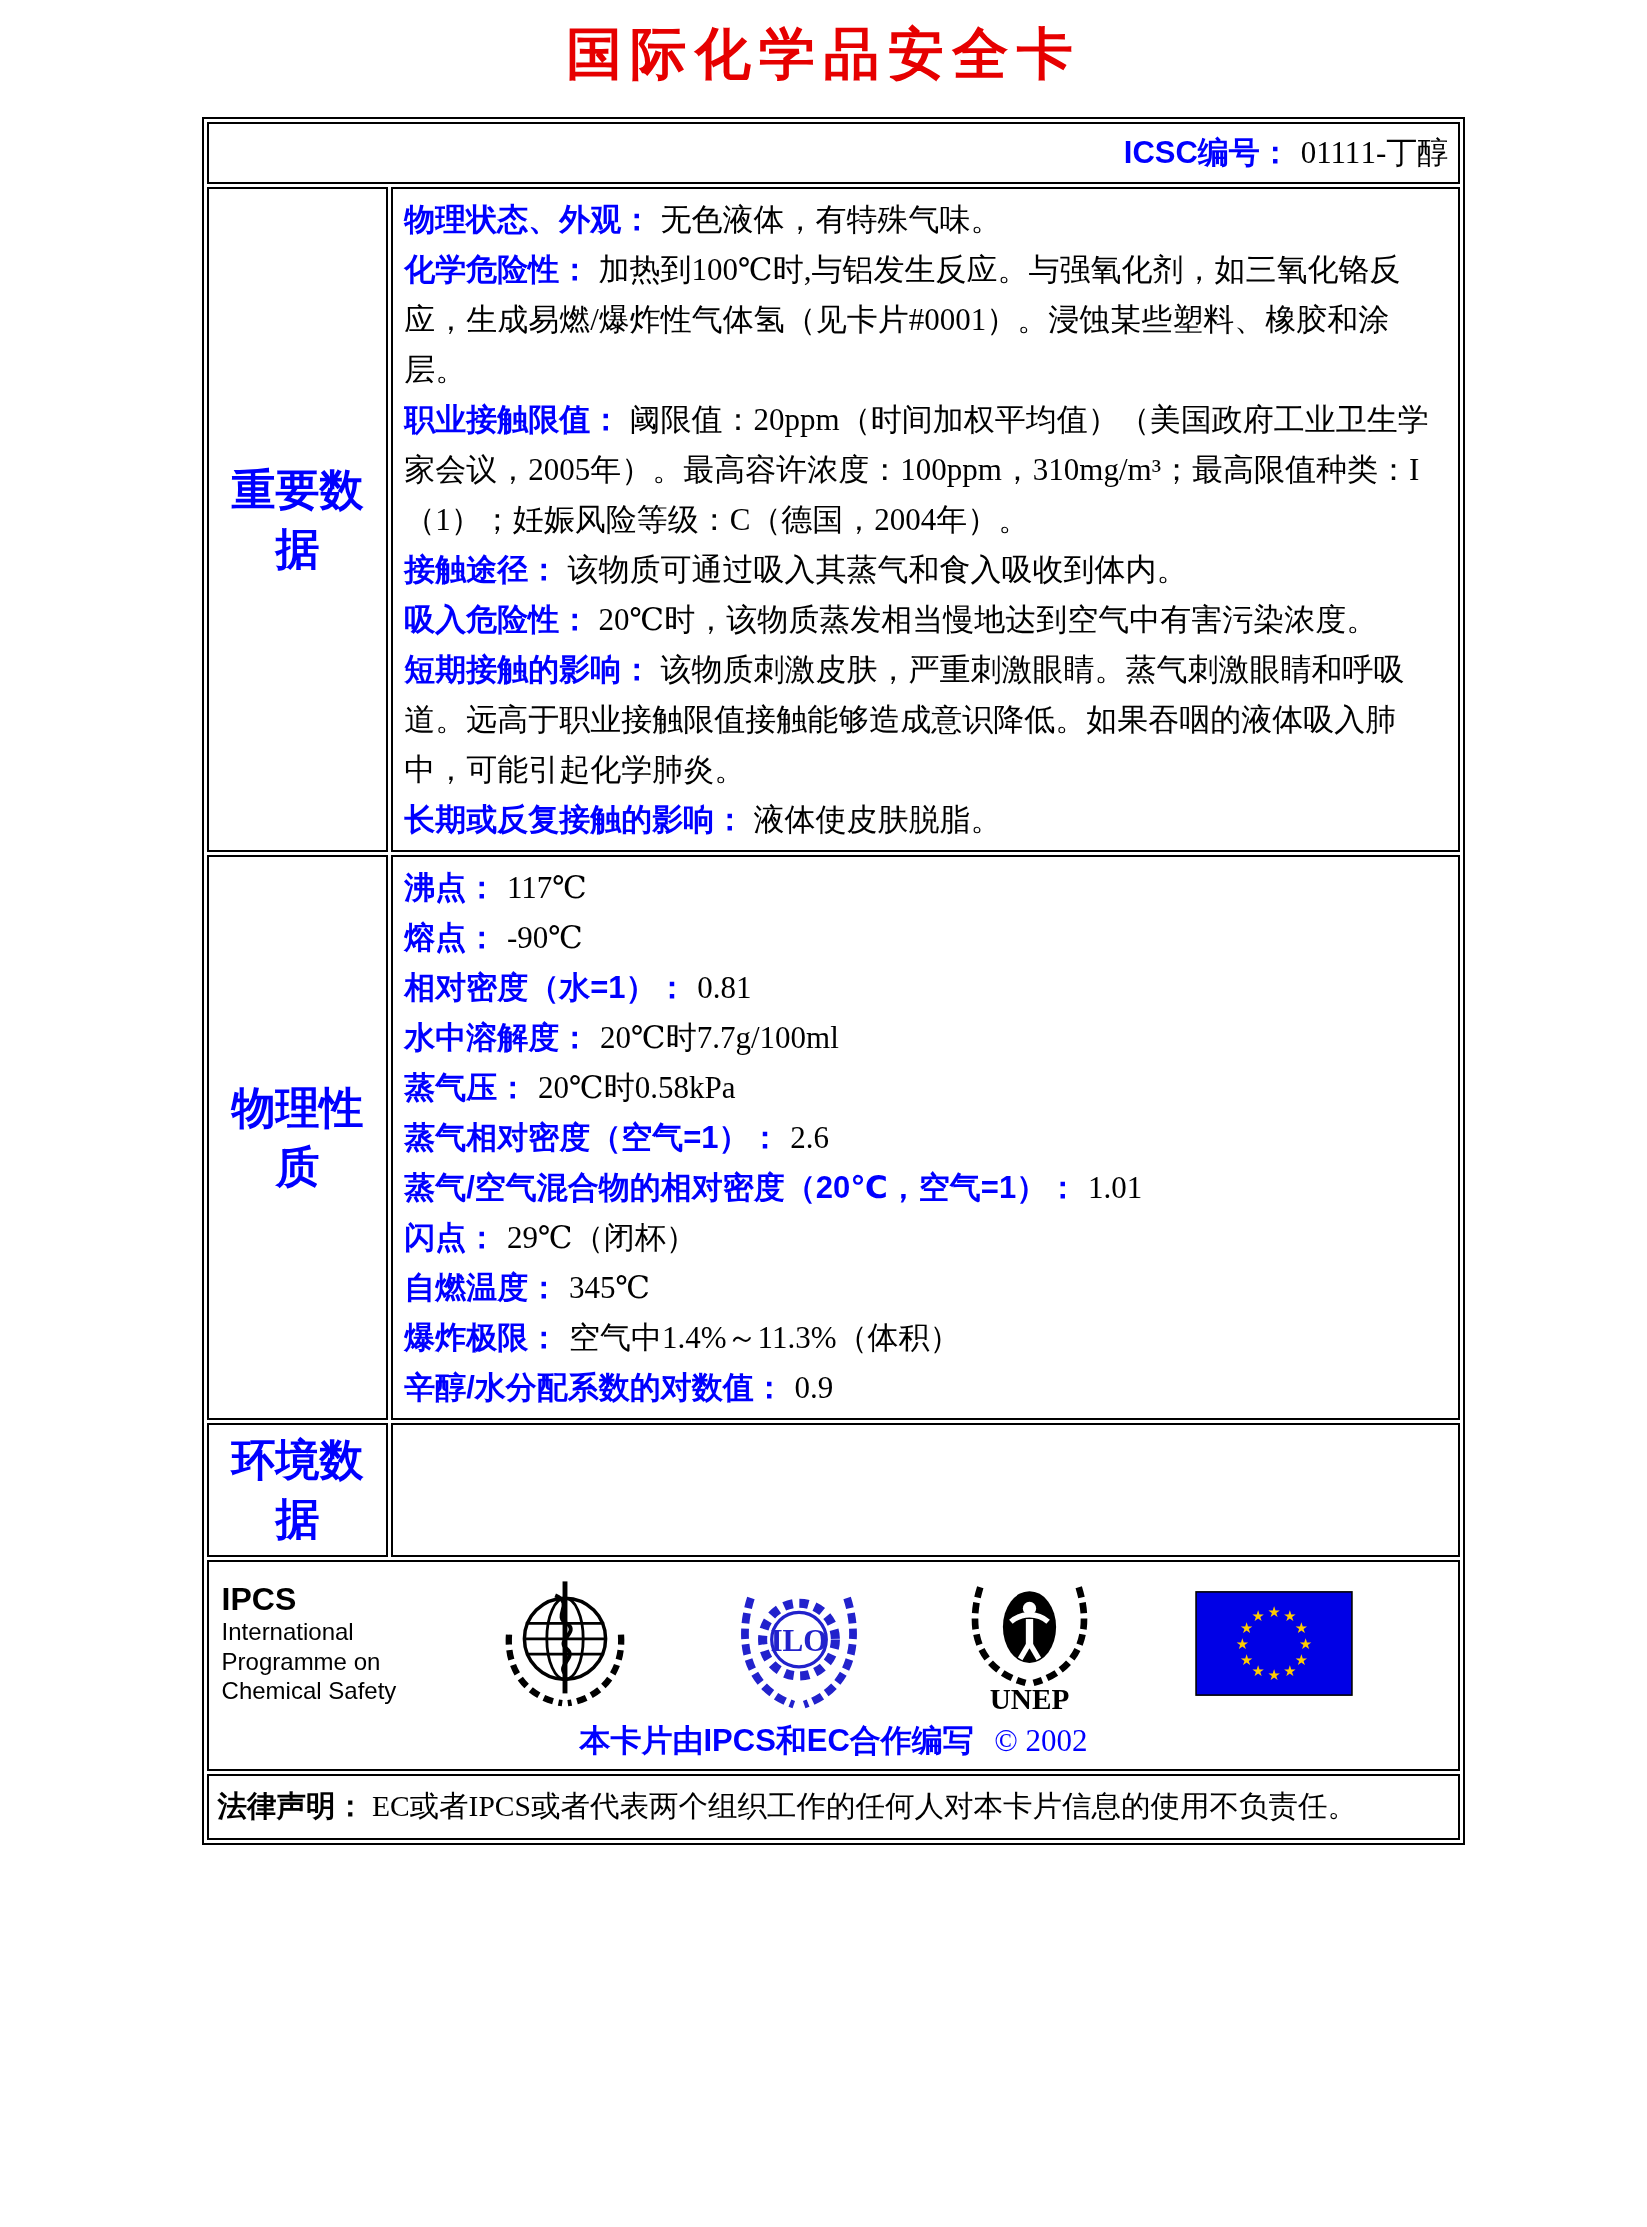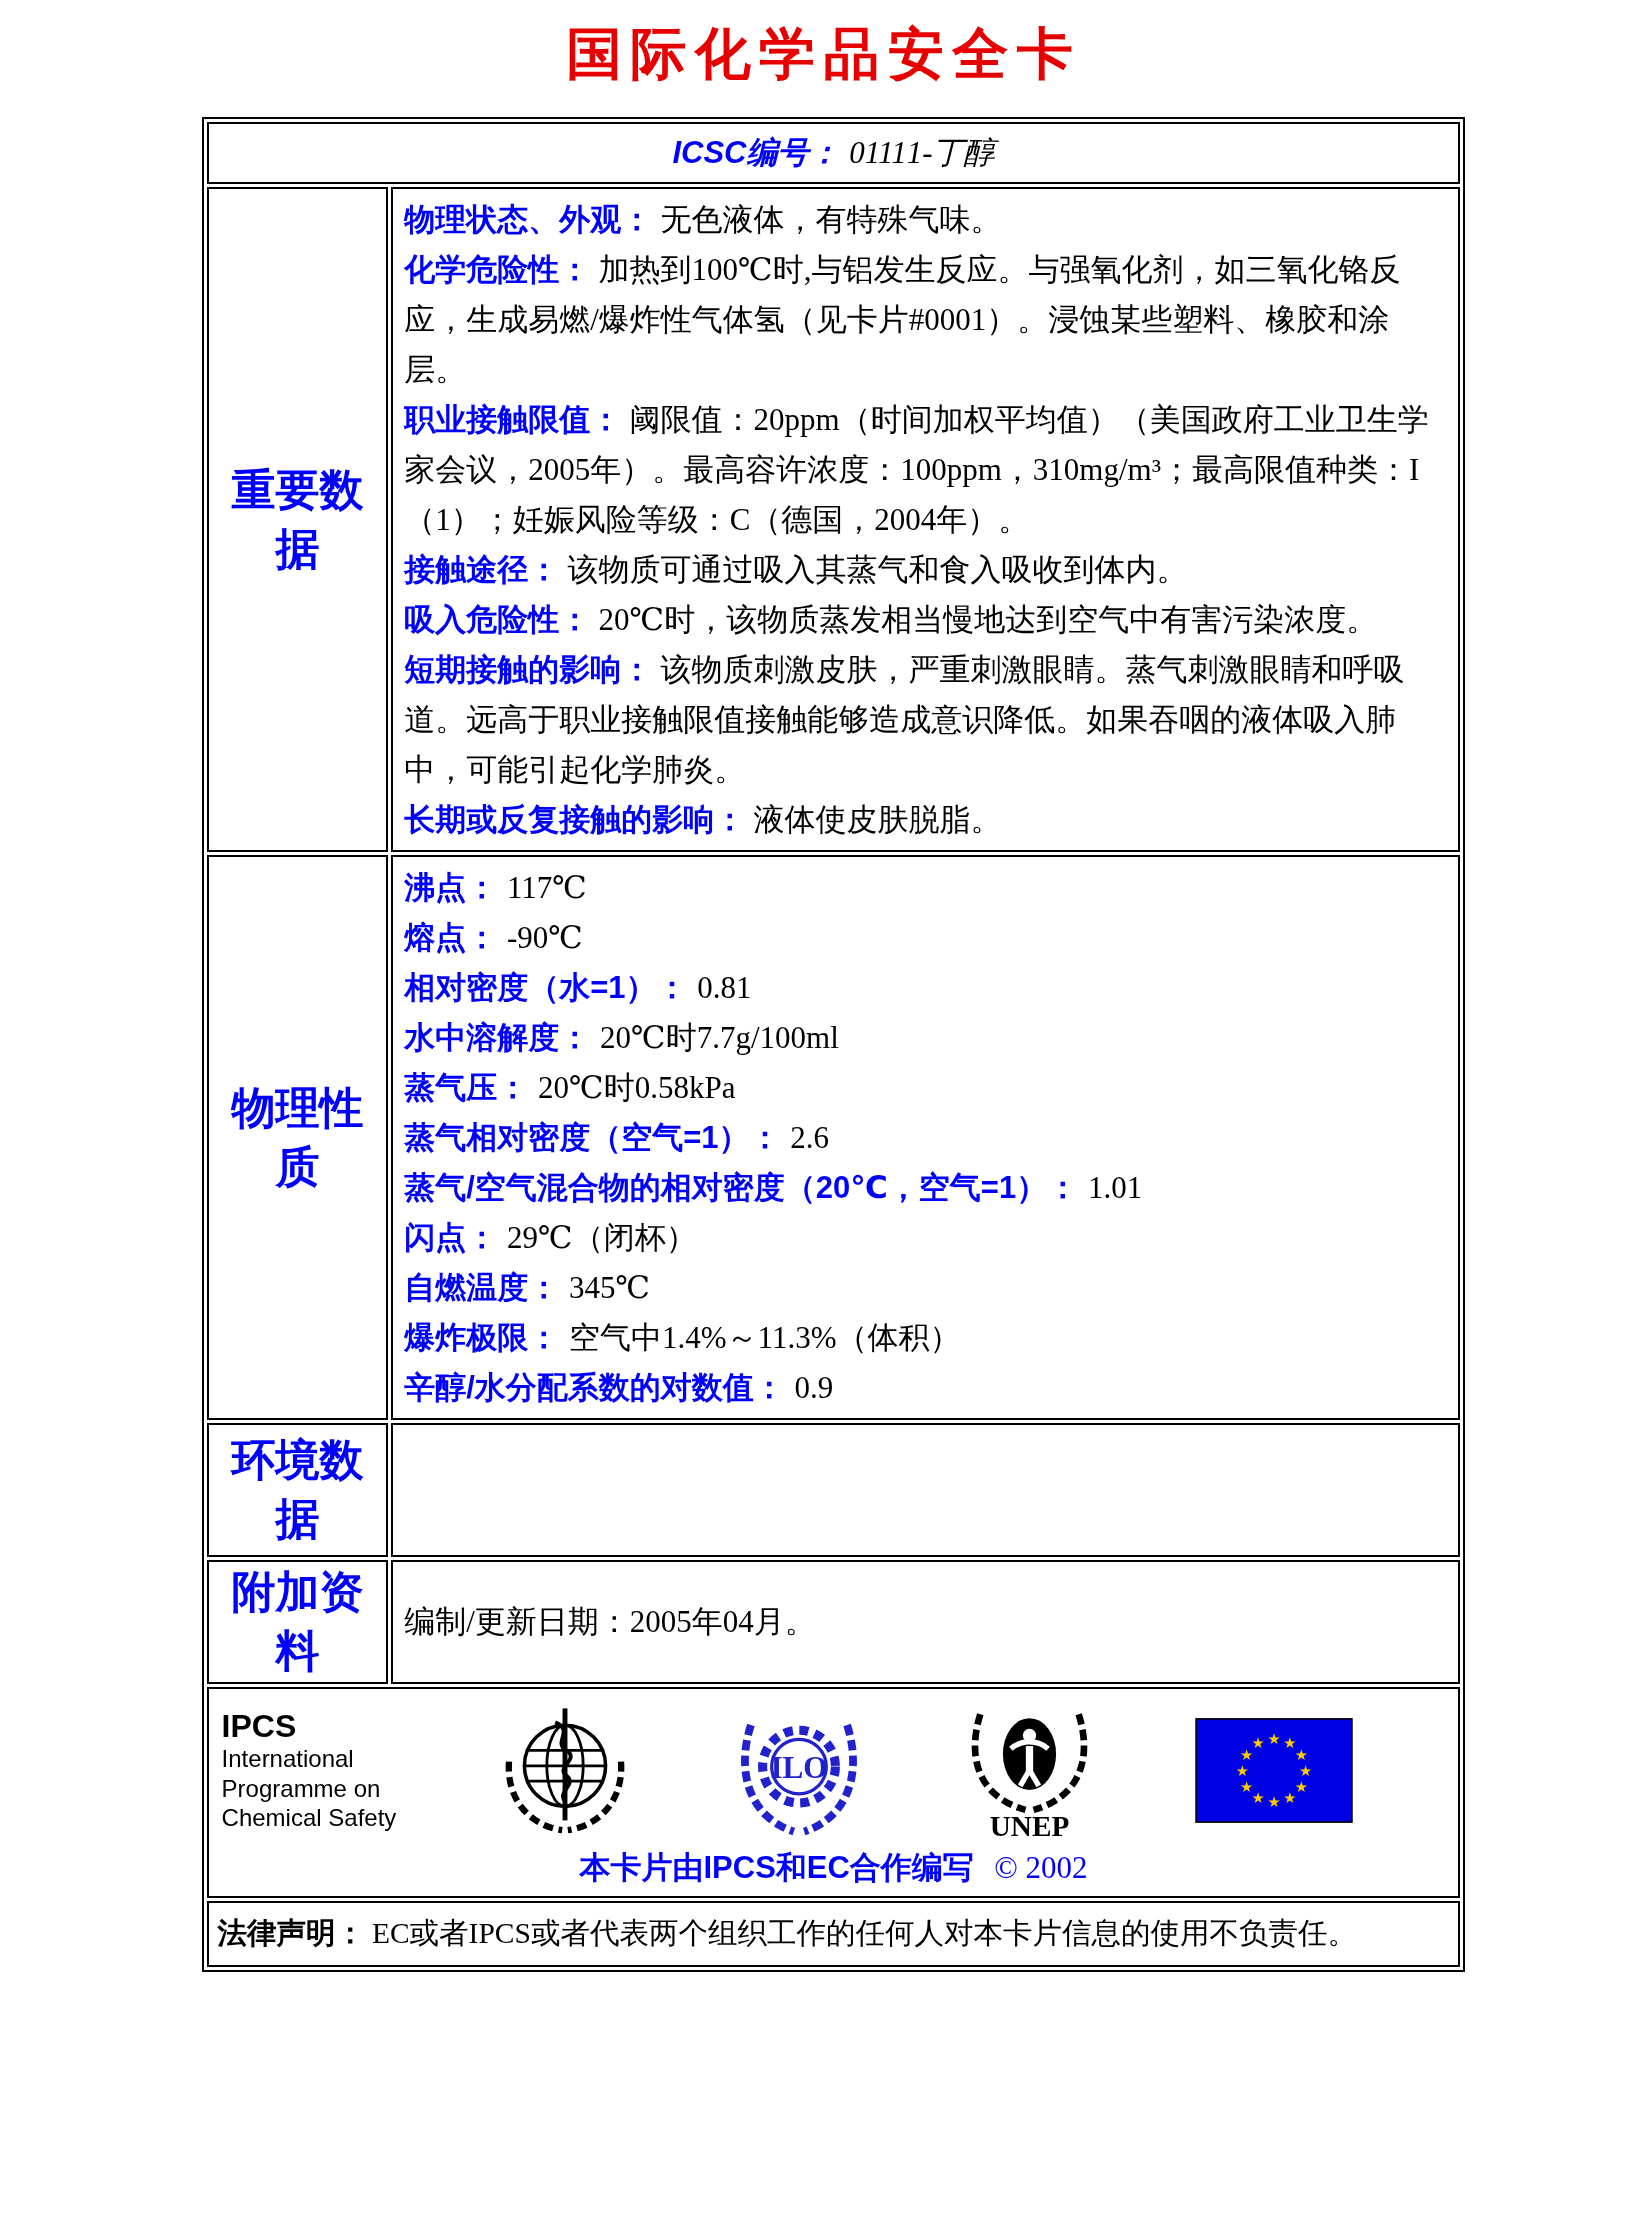--- a/index.html
+++ b/index.html
@@ -24,21 +24,21 @@
   }
   td.content{padding:5.6px 11.2px;font-size:31px;line-height:50px;}
   .lbl{
     color:#0000ff;font-weight:bold;
     font-family:"Liberation Sans","DejaVu Sans",sans-serif;
   }
   .entry{margin:0;}
   .entry .txt{margin-left:8.4px;}
   .prop .txt{margin-left:9.8px;}
   .header-cell{height:58px;padding:0 9.8px;}
-  .header-flex{display:flex;justify-content:center;align-items:center;font-size:31px;font-style:italic;}
+  .header-flex{display:flex;justify-content:flex-end;align-items:center;font-size:31px;}
   .header-left .val{margin-left:9.8px;color:#000;}
   .header-right{color:#000;}
   .empty-cell{height:118px;}
   .addl-cell{height:41px;}
   .logos-cell{padding:9.8px 0 7px;}
   .logos-flex{
     display:flex;align-items:center;justify-content:space-between;
     padding:0 105px 0 12.6px;height:144px;
   }
   .ipcs-acronym{
@@ -112,24 +112,20 @@
       <div class="prop"><span class="lbl">辛醇/水分配系数的对数值：</span><span class="txt">0.9</span></div>
     </td>
   </tr>
 
   <tr>
     <td class="row-label">环境数据</td>
     <td class="content empty-cell"></td>
   </tr>
 
 
-  <tr>
-    <td class="row-label">附加资料</td>
-    <td class="content addl-cell">编制/更新日期：2005年04月。</td>
-  </tr>
 
   <tr>
     <td colspan="2" class="logos-cell">
       <div class="logos-flex">
         <div class="ipcs-block">
           <div class="ipcs-acronym">IPCS</div>
           <div class="ipcs-name">International
 Programme on
 Chemical Safety</div>
         </div>

